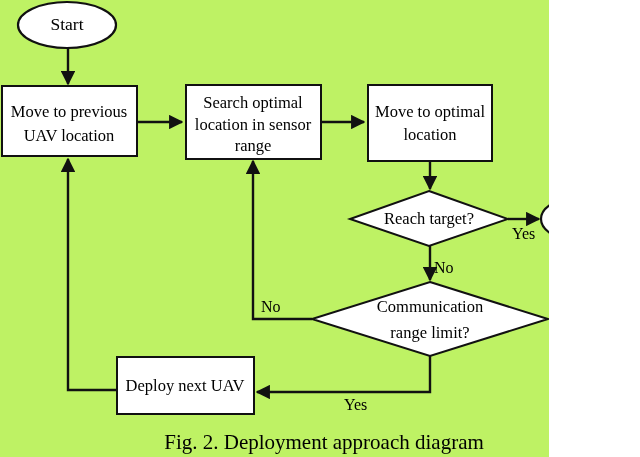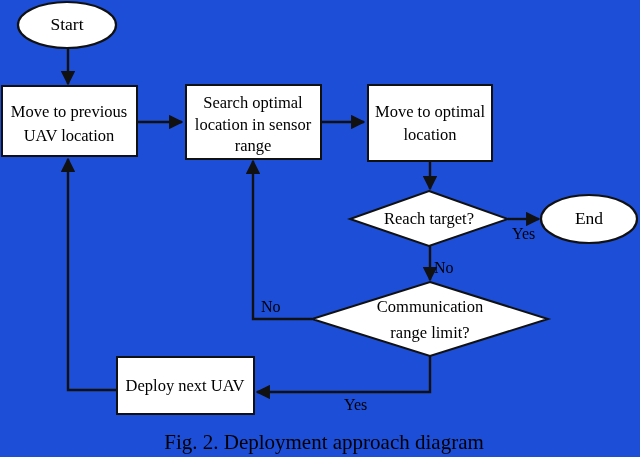--- a/index.html
+++ b/index.html
@@ -2,23 +2,23 @@
 <html><head>
 <meta charset="utf-8">
 <style>
   html, body {
     margin: 0;
     padding: 0;
     background: #ffffff;
   }
   #page {
     position: relative;
-    width: 640px;
+    width: 549px;
     height: 457px;
-    background: #1d4ed8;
+    background: #bef264;
     overflow: hidden;
     font-family: "Liberation Serif", "DejaVu Serif", serif;
     color: #000000;
   }
   #flow-svg {
     position: absolute;
     left: 0;
     top: 0;
     width: 640px;
     height: 457px;

